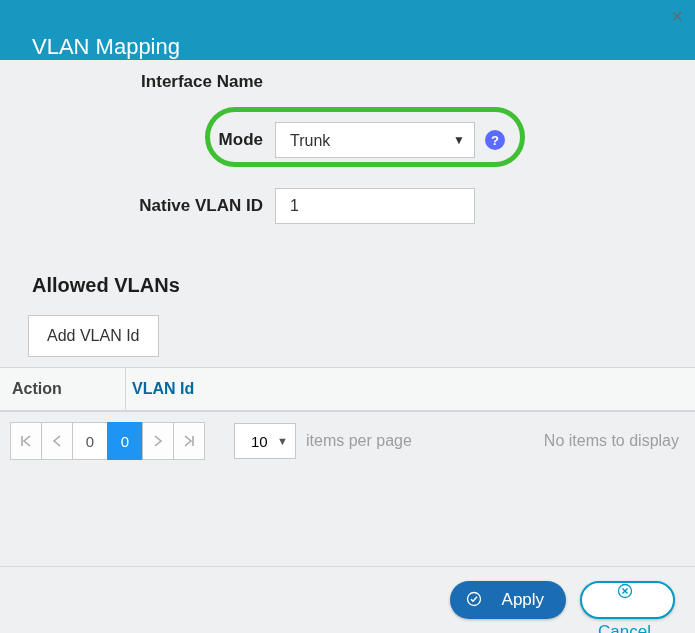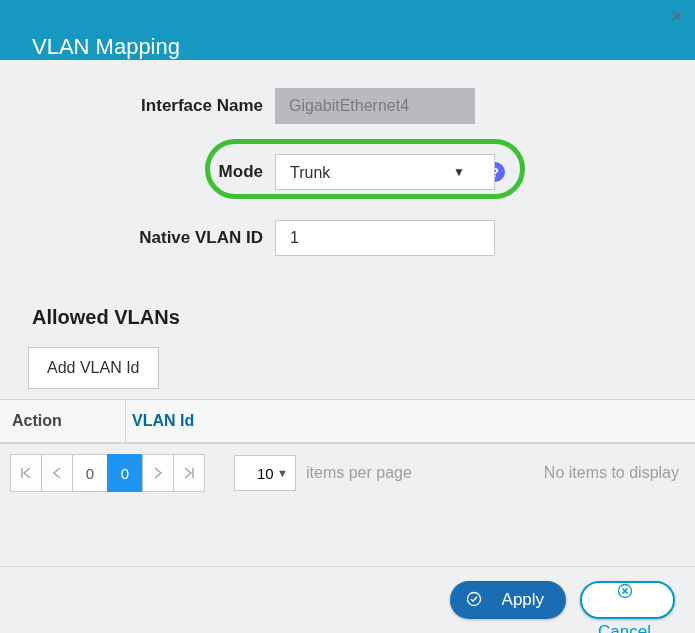--- a/index.html
+++ b/index.html
@@ -41,21 +41,21 @@
   .close-x {
     position:absolute;
     top:6px; right:12px;
     color:#65686a;
     font-size:20px;
     line-height:1;
     cursor:pointer;
   }
 
   .form-area {
-    padding: 28px 20px 10px 20px;
+    padding: 12px 20px 10px 20px;
   }
   .form-row {
     display:flex;
     align-items:center;
     margin-bottom:18px;
     position:relative;
   }
   .form-label {
     width:255px;
     text-align:right;
@@ -68,21 +68,21 @@
   .field-disabled {
     width:200px; height:36px;
     background: var(--field-bg-disabled);
     color: var(--field-text-disabled);
     border:none;
     padding:0 14px;
     font-size:16px;
     box-sizing:border-box;
   }
   .field-select, .field-text {
-    width:220px; height:36px;
+    width:200px; height:36px;
     background:#fff;
     border:1px solid var(--field-border);
     padding:0 14px;
     font-size:16px;
     box-sizing:border-box;
     color:#333;
   }
   .field-select {
     appearance:none;
     -webkit-appearance:none;
@@ -208,21 +208,21 @@
     background:var(--page-active);
     color:#fff;
     border-color:var(--page-active);
     cursor:pointer;
   }
   .ipp-select-wrap { position:relative; margin:0 10px 0 30px; }
   .ipp-select {
     width:62px; height:36px;
     border:1px solid var(--field-border);
     background:#fff;
-    padding:0 22px;
+    padding:0 16px;
     font-size:15px;
     appearance:none;
     -webkit-appearance:none;
   }
   .ipp-caret {
     position:absolute; right:8px; top:50%;
     transform:translateY(-50%);
     font-size:11px; color:#555;
     pointer-events:none;
   }
@@ -276,21 +276,20 @@
 
 <div class="header">
   <span class="header-title">VLAN Mapping</span>
 </div>
 <div class="close-x">×</div>
 
 <div class="form-area">
 
   <div class="form-row">
     <div class="form-label">Interface Name</div>
-    <input class="field-disabled" type="text" readonly="" value="GigabitEthernet4" style="">
   </div>
 
   <div class="form-row" style="margin-top:30px;margin-bottom:30px;">
     <div class="mode-highlight"></div>
     <div class="form-label">Mode</div>
     <div class="select-wrap">
       <select class="field-select">
         <option>Trunk</option>
       </select>
       <span class="select-caret">▼</span>

